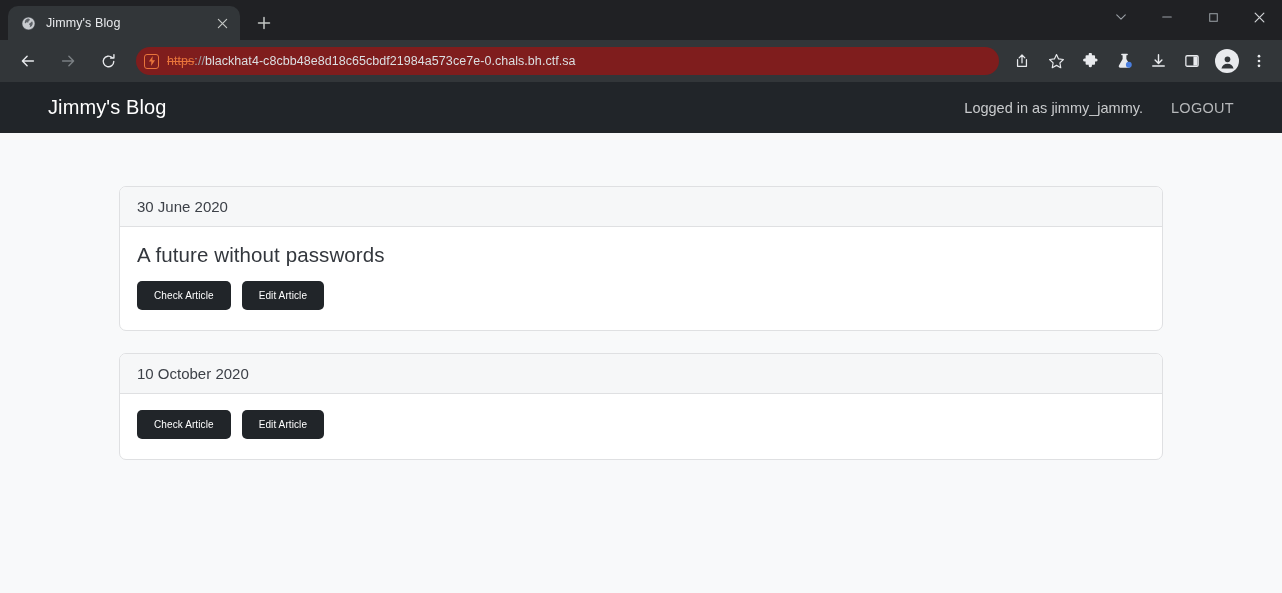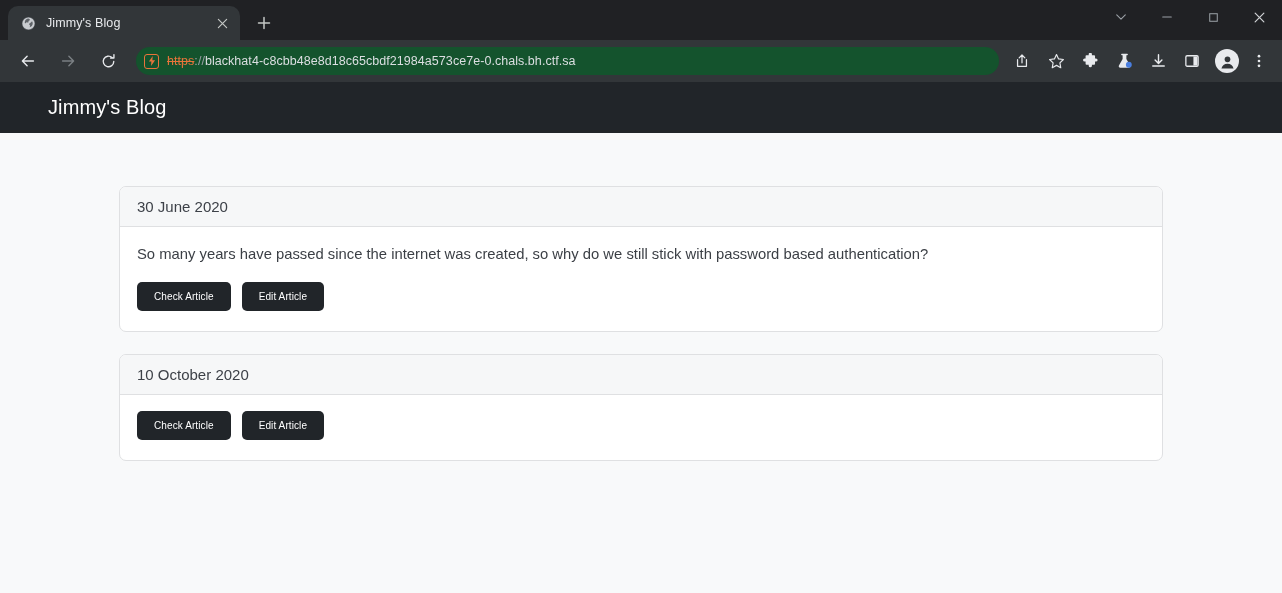--- a/index.html
+++ b/index.html
@@ -125,21 +125,21 @@
     justify-content: center;
     border-radius: 50%;
     color: #e8eaed;
     flex: 0 0 30px;
   }
   .navbtn.disabled { color: #7a7f83; }
 
   .omnibox {
     flex: 1;
     height: 28px;
-    background: #14532d;
+    background: #7f1d1d;
     border-radius: 14px;
     display: flex;
     align-items: center;
     padding: 0 10px 0 8px;
     margin: 0 6px 0 8px;
     min-width: 0;
   }
 
   .warn-icon {
     width: 15px;
@@ -435,28 +435,32 @@
         </svg>
       </div>
 
     </div>
   </div>
 
   <div class="viewport">
 
     <div class="sitenav">
       <span class="brand">Jimmy's Blog</span>
+      <div class="navright">
+        <span class="navuser">Logged in as jimmy_jammy.</span>
+        <span class="navlogout">LOGOUT</span>
+      </div>
     </div>
 
     <div class="container">
 
       <div class="card">
         <div class="card-header">30 June 2020</div>
         <div class="card-body">
-          <div class="card-text"><span>So many years have passed since the internet was created, so why do we still stick with password based authentication?</span><span class="emoji"></span></div>
+          <div class="card-title">A future without passwords</div>
           <div class="btn-row">
             <button class="btn">Check Article</button>
             <button class="btn">Edit Article</button>
           </div>
         </div>
       </div>
 
       <div class="card">
         <div class="card-header">10 October 2020</div>
         <div class="card-body">

